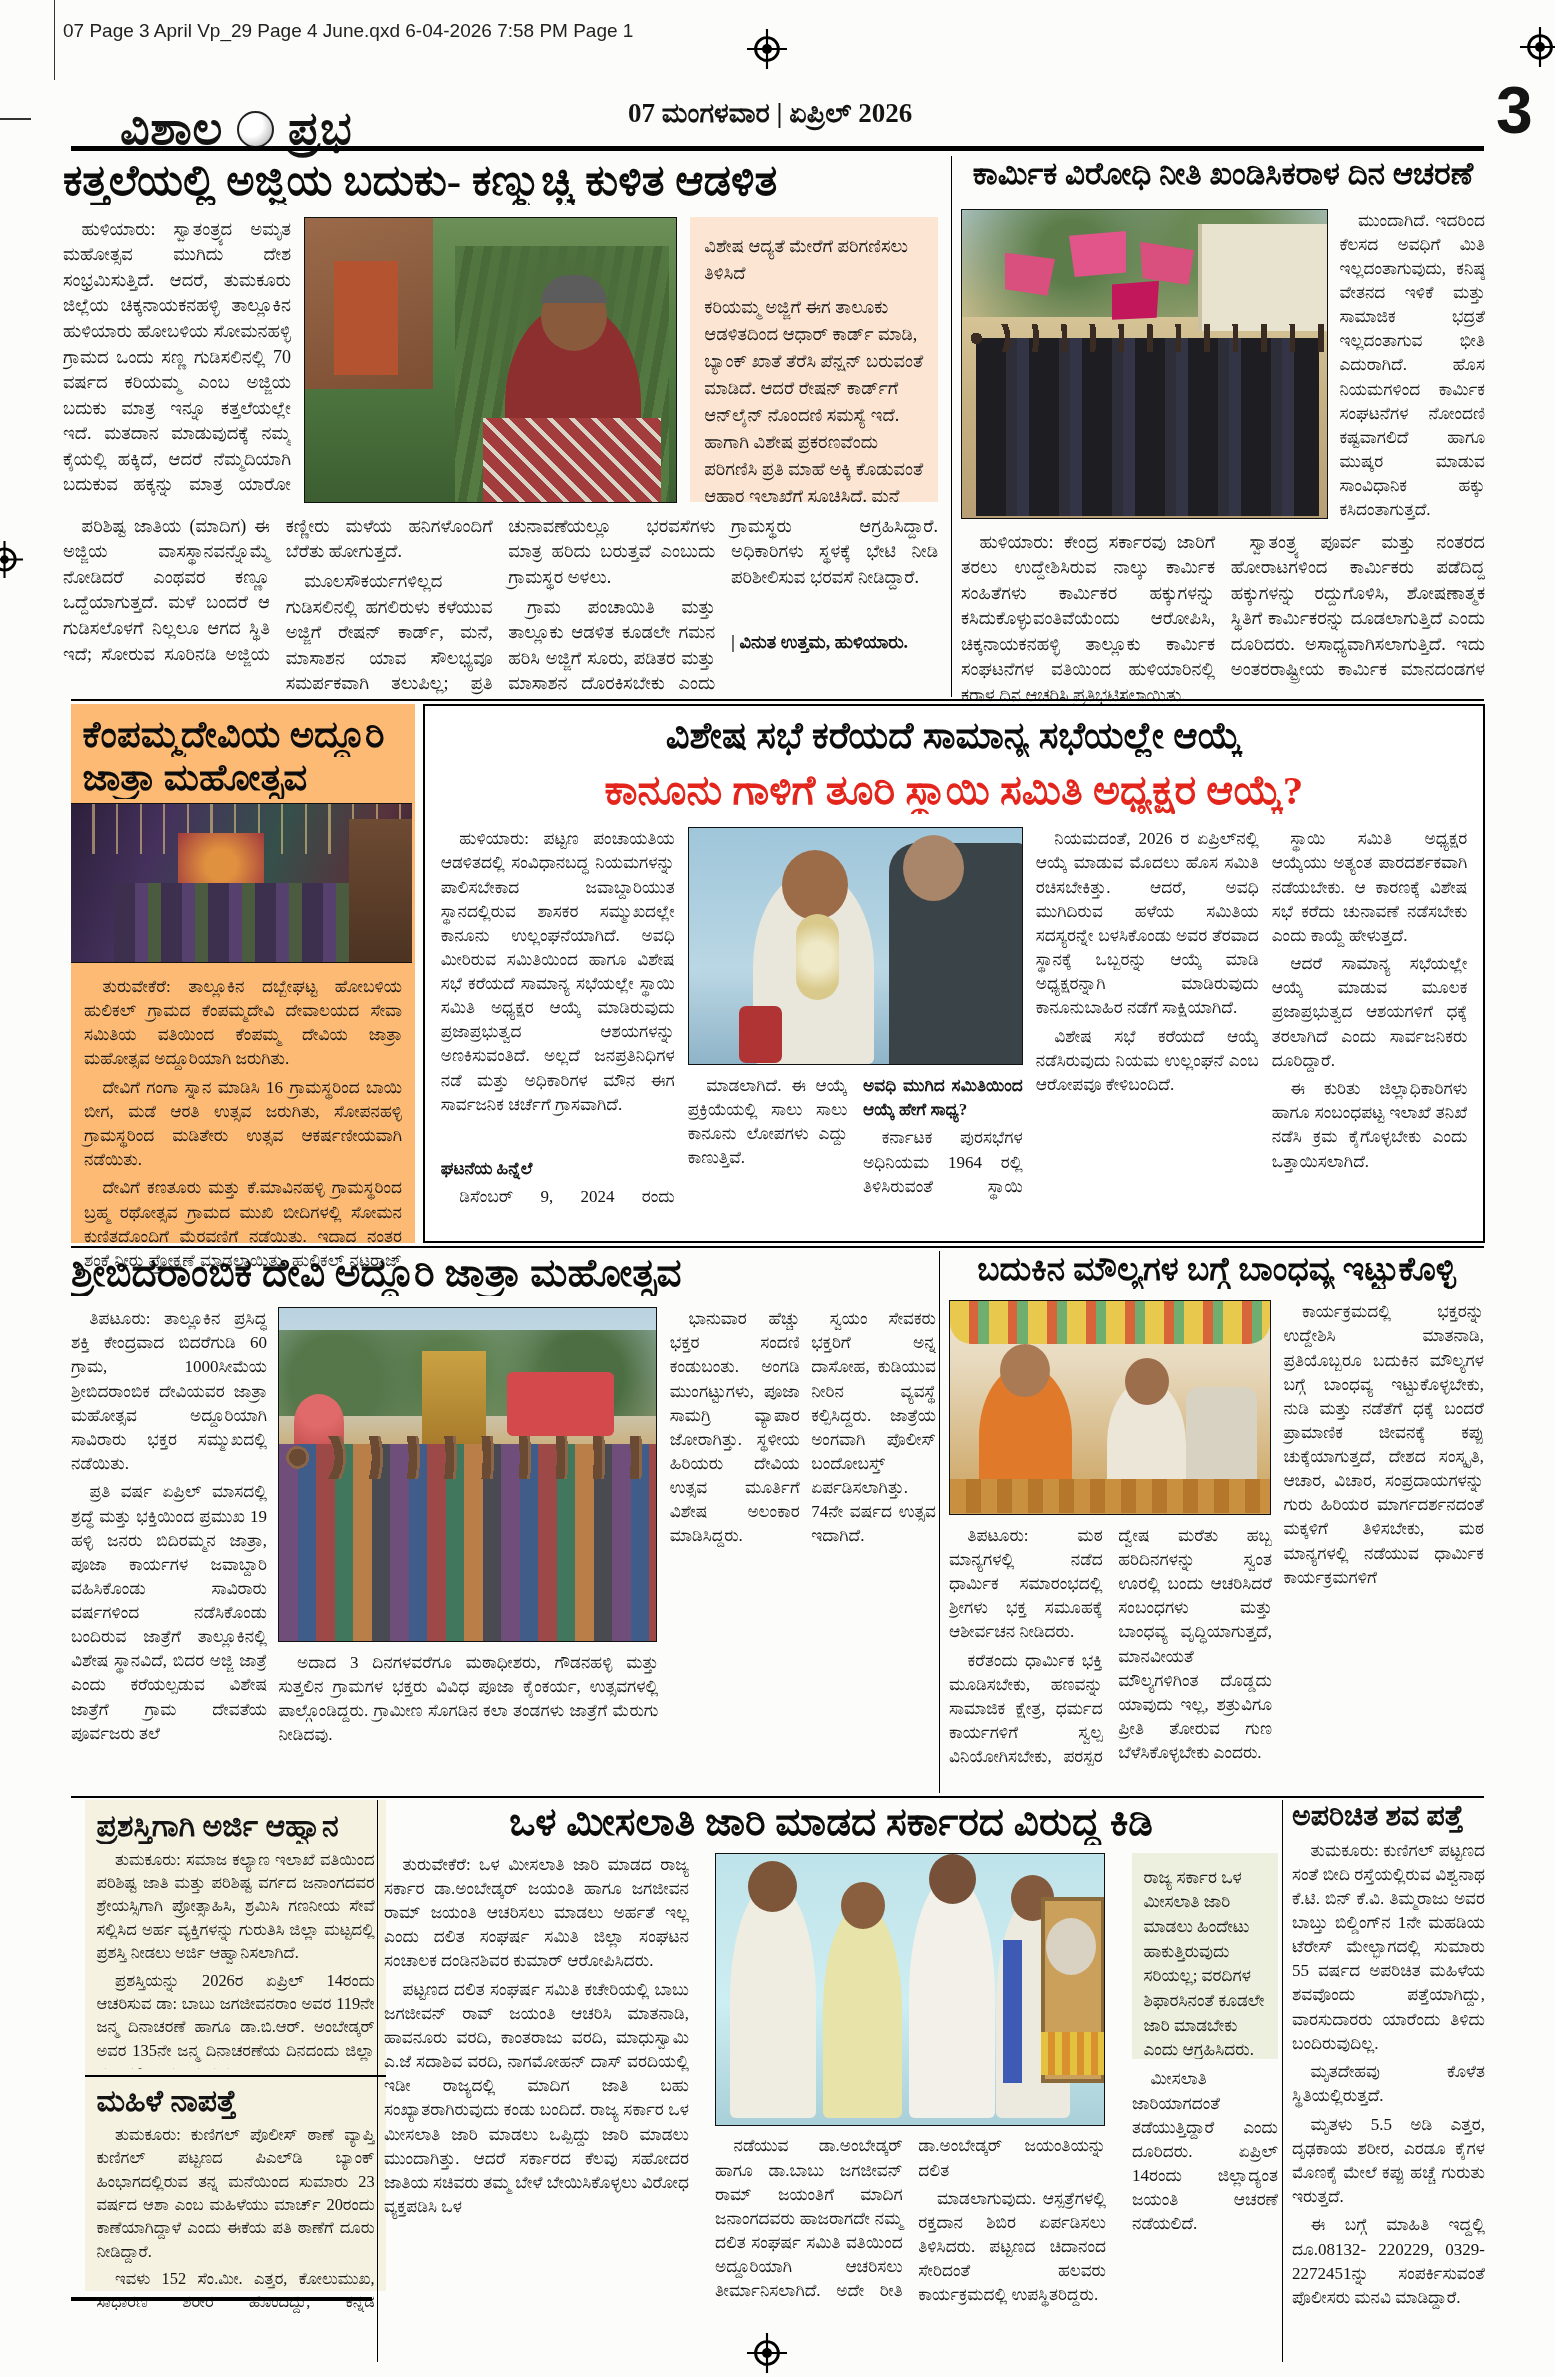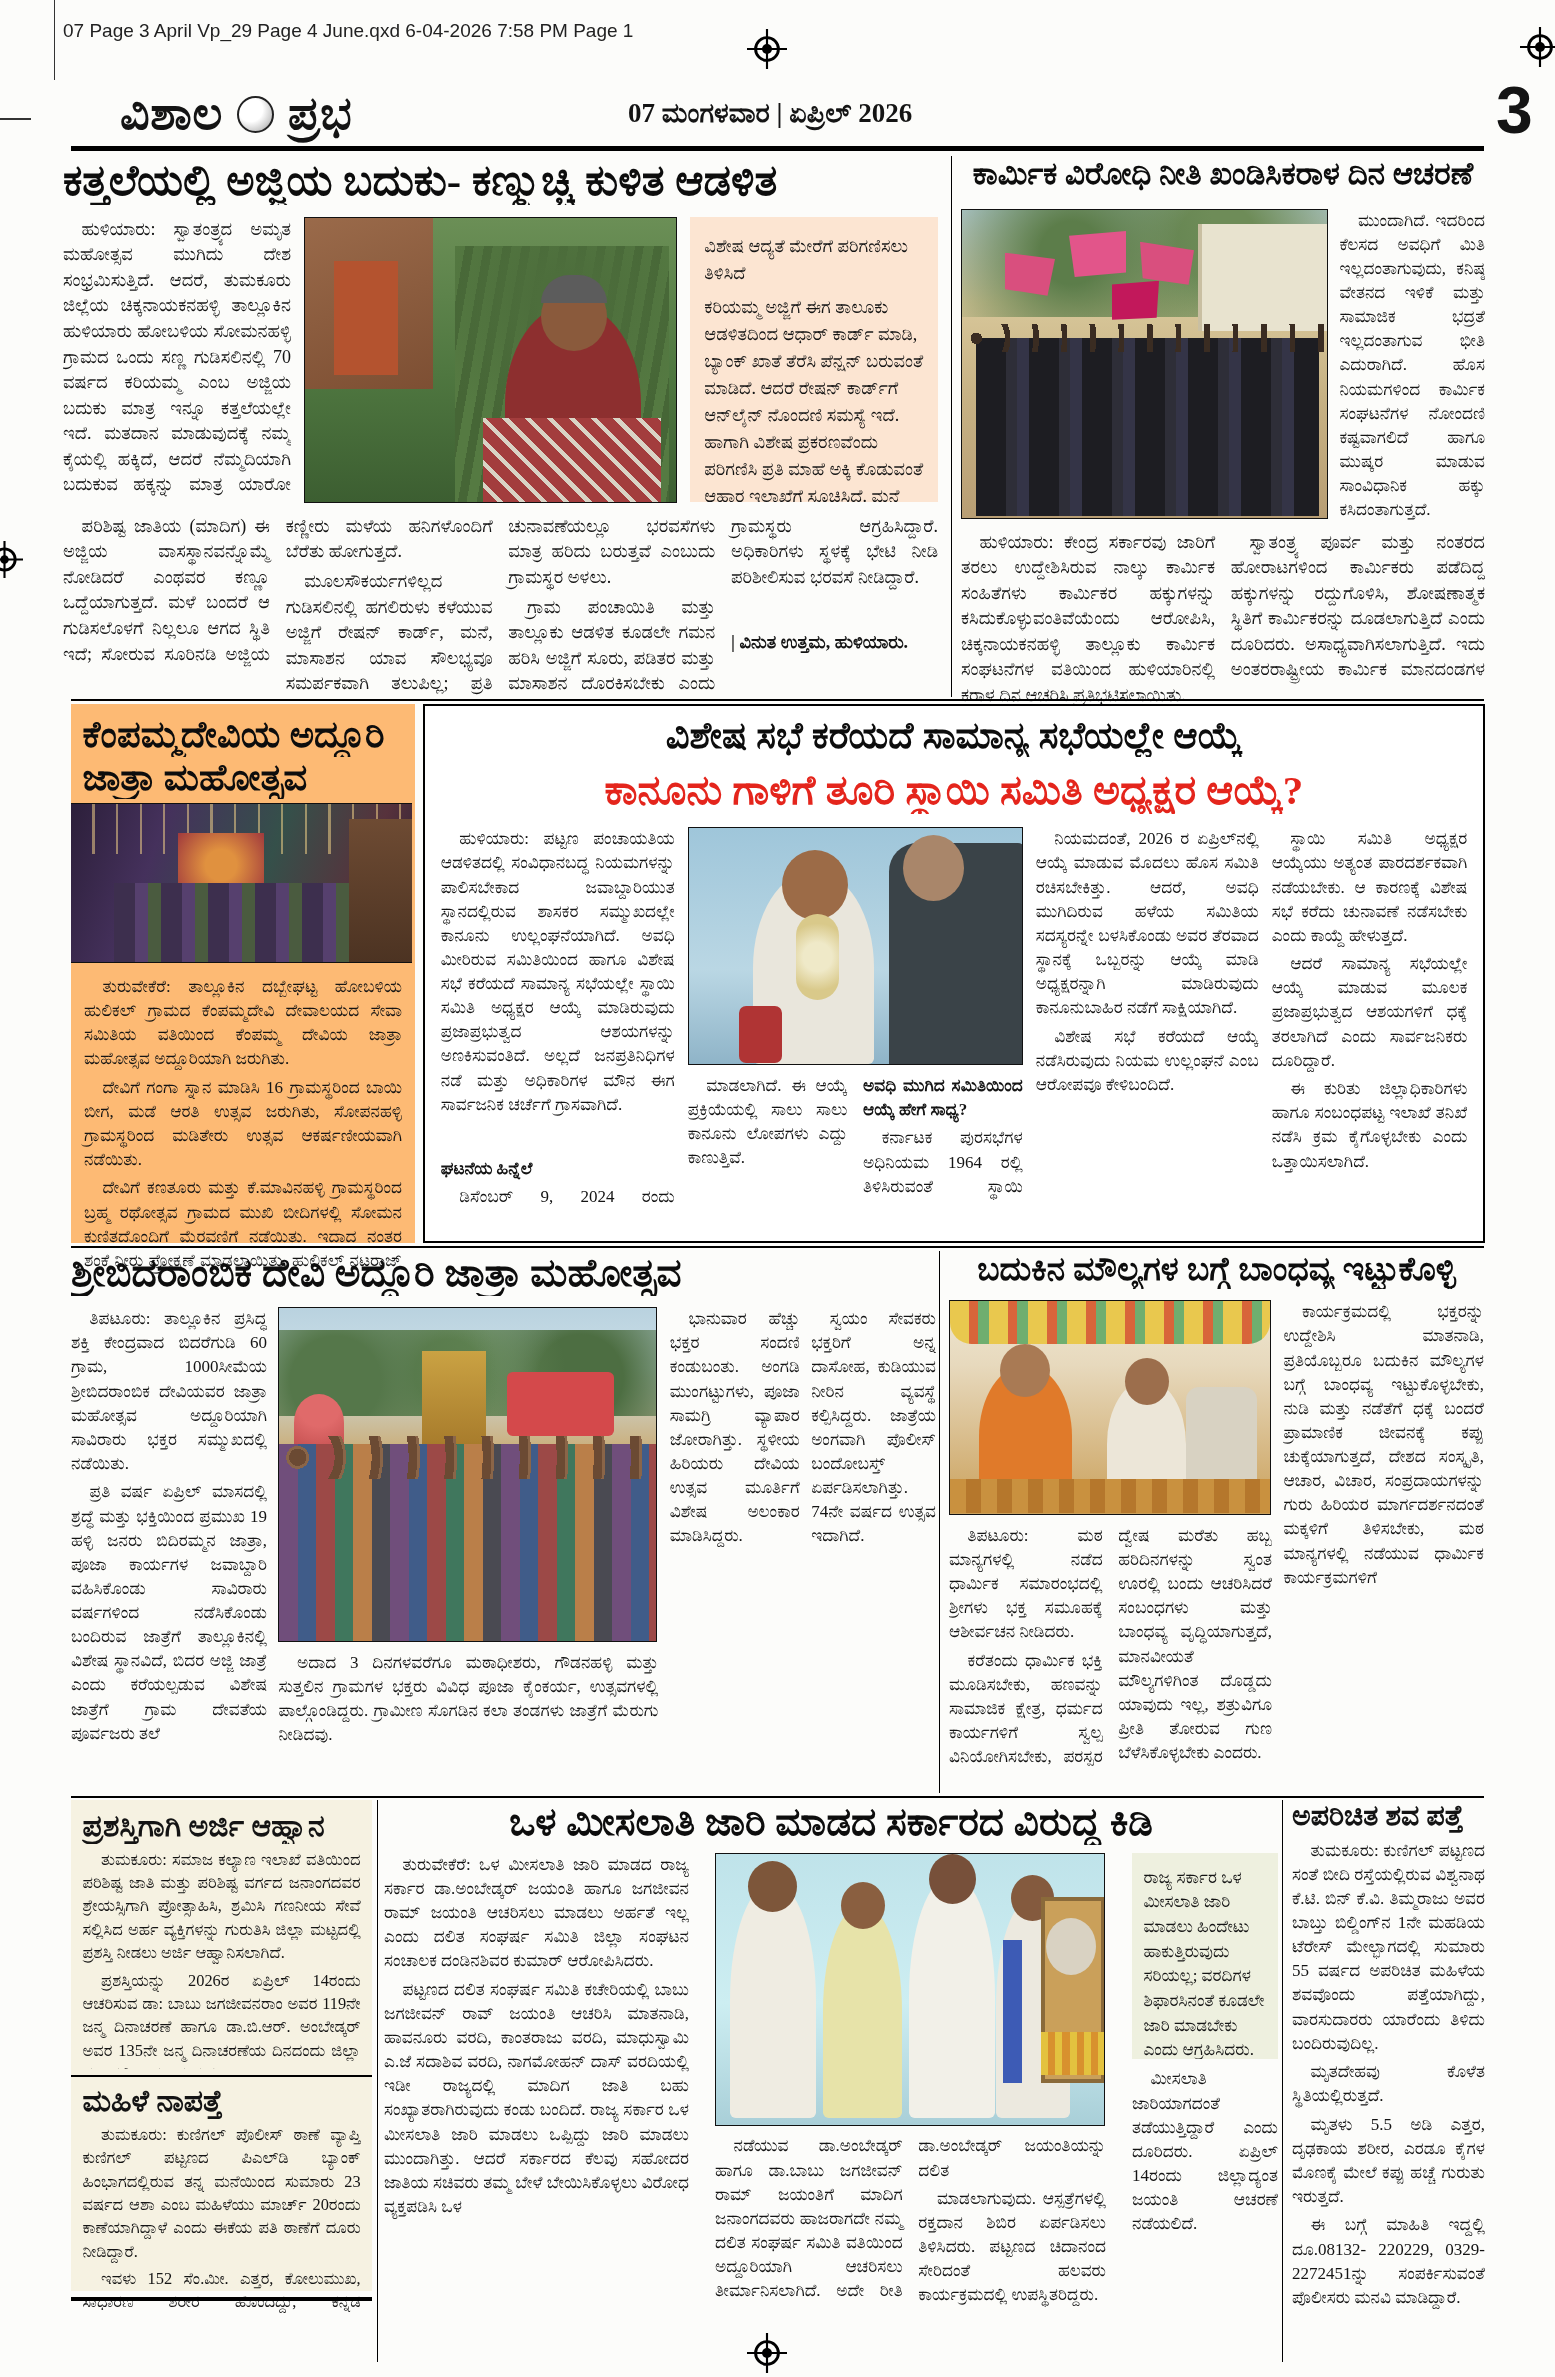--- a/index.html
+++ b/index.html
@@ -6,21 +6,21 @@
   body{width:1555px;height:2377px;position:relative;background:#fcfcfa;
        font-family:"Liberation Serif", serif;color:#141414;}
   .abs{position:absolute;}
   
   .slug{font-family:"Liberation Sans",sans-serif;font-size:19px;color:#222;}
   .cropV{width:1.4px;background:#333;}
   .cropH{height:2.1px;background:#333;}
   .regmark svg{display:block;}
   .rule{background:#000;}
   
-  .mast-title{font-size:46px;font-weight:900;letter-spacing:0.7px;display:flex;align-items:center;gap:14px;}
+  .mast-title{font-size:46px;font-weight:900;letter-spacing:0.7px;display:flex;align-items:center;gap:14px;margin-top:15px;}
   .emblem{width:33px;height:33px;border-radius:50%;border:2.1px solid #222;
           background:radial-gradient(circle at 35% 35%,#fff 40%,#cfcfcf 70%,#8a8a8a);display:inline-block;}
   .mast-date{font-size:27px;font-weight:700;}
   .mast-page{font-size:66px;font-weight:900;line-height:1;font-family:"Liberation Sans",sans-serif;}
   
   .headline{font-weight:900;color:#0d0d0d;white-space:nowrap;overflow:hidden;line-height:1.15;}
   .body-txt{font-size:18px;line-height:1.42;text-align:justify;overflow:hidden;}
   .body-txt p{margin:0 0 4.3px 0;text-indent:18.6px;}
   .body-txt p.sub{font-weight:700;text-indent:0;margin-top:40px;}
   .cols2{column-count:2;column-gap:15.7px;}
@@ -247,21 +247,21 @@
         </div>
     </div>
     <div class="body-txt" style="flex:1;height:491px;font-size:17px;">
         <p>ಕಾರ್ಯಕ್ರಮದಲ್ಲಿ ಭಕ್ತರನ್ನು ಉದ್ದೇಶಿಸಿ ಮಾತನಾಡಿ, ಪ್ರತಿಯೊಬ್ಬರೂ ಬದುಕಿನ ಮೌಲ್ಯಗಳ ಬಗ್ಗೆ ಬಾಂಧವ್ಯ ಇಟ್ಟುಕೊಳ್ಳಬೇಕು, ನುಡಿ ಮತ್ತು ನಡೆತೆಗೆ ಧಕ್ಕೆ ಬಂದರೆ ಪ್ರಾಮಾಣಿಕ ಜೀವನಕ್ಕೆ ಕಪ್ಪು ಚುಕ್ಕೆಯಾಗುತ್ತದೆ, ದೇಶದ ಸಂಸ್ಕೃತಿ, ಆಚಾರ, ವಿಚಾರ, ಸಂಪ್ರದಾಯಗಳನ್ನು ಗುರು ಹಿರಿಯರ ಮಾರ್ಗದರ್ಶನದಂತೆ ಮಕ್ಕಳಿಗೆ ತಿಳಿಸಬೇಕು, ಮಠ ಮಾನ್ಯಗಳಲ್ಲಿ ನಡೆಯುವ ಧಾರ್ಮಿಕ ಕಾರ್ಯಕ್ರಮಗಳಿಗೆ</p>
       </div>
   </div>
 </div>
 
 <div class="abs rule" style="left:71px;top:1796px;width:1413px;height:2.1px;"></div>
 
-<div class="abs briefs" style="left:71px;top:1800px;width:301px;height:491px;">
+<div class="abs briefs" style="left:85px;top:1800px;width:301px;height:491px;">
   <div style="padding:8.6px 11.4px 0 11.4px;">
     <div class="brief-title">ಪ್ರಶಸ್ತಿಗಾಗಿ ಅರ್ಜಿ ಆಹ್ವಾನ</div>
     <div class="body-txt" style="font-size:16.4px;height:221px;margin-top:4.3px;">
         <p>ತುಮಕೂರು: ಸಮಾಜ ಕಲ್ಯಾಣ ಇಲಾಖೆ ವತಿಯಿಂದ ಪರಿಶಿಷ್ಟ ಜಾತಿ ಮತ್ತು ಪರಿಶಿಷ್ಟ ವರ್ಗದ ಜನಾಂಗದವರ ಶ್ರೇಯಸ್ಸಿಗಾಗಿ ಪ್ರೋತ್ಸಾಹಿಸಿ, ಶ್ರಮಿಸಿ ಗಣನೀಯ ಸೇವೆ ಸಲ್ಲಿಸಿದ ಅರ್ಹ ವ್ಯಕ್ತಿಗಳನ್ನು ಗುರುತಿಸಿ ಜಿಲ್ಲಾ ಮಟ್ಟದಲ್ಲಿ ಪ್ರಶಸ್ತಿ ನೀಡಲು ಅರ್ಜಿ ಆಹ್ವಾನಿಸಲಾಗಿದೆ.</p>
         <p>ಪ್ರಶಸ್ತಿಯನ್ನು 2026ರ ಏಪ್ರಿಲ್ 14ರಂದು ಆಚರಿಸುವ ಡಾ: ಬಾಬು ಜಗಜೀವನರಾಂ ಅವರ 119ನೇ ಜನ್ಮ ದಿನಾಚರಣೆ ಹಾಗೂ ಡಾ.ಬಿ.ಆರ್. ಅಂಬೇಡ್ಕರ್ ಅವರ 135ನೇ ಜನ್ಮ ದಿನಾಚರಣೆಯ ದಿನದಂದು ಜಿಲ್ಲಾ ಮಟ್ಟದಲ್ಲಿ ನೀಡಲಾಗುವುದು.</p>
       </div>
   </div>
   <div class="rule" style="width:100%;height:2.1px;margin-top:5.7px;"></div>
   <div style="padding:7.1px 11.4px 0 11.4px;">
     <div class="brief-title">ಮಹಿಳೆ ನಾಪತ್ತೆ</div>

